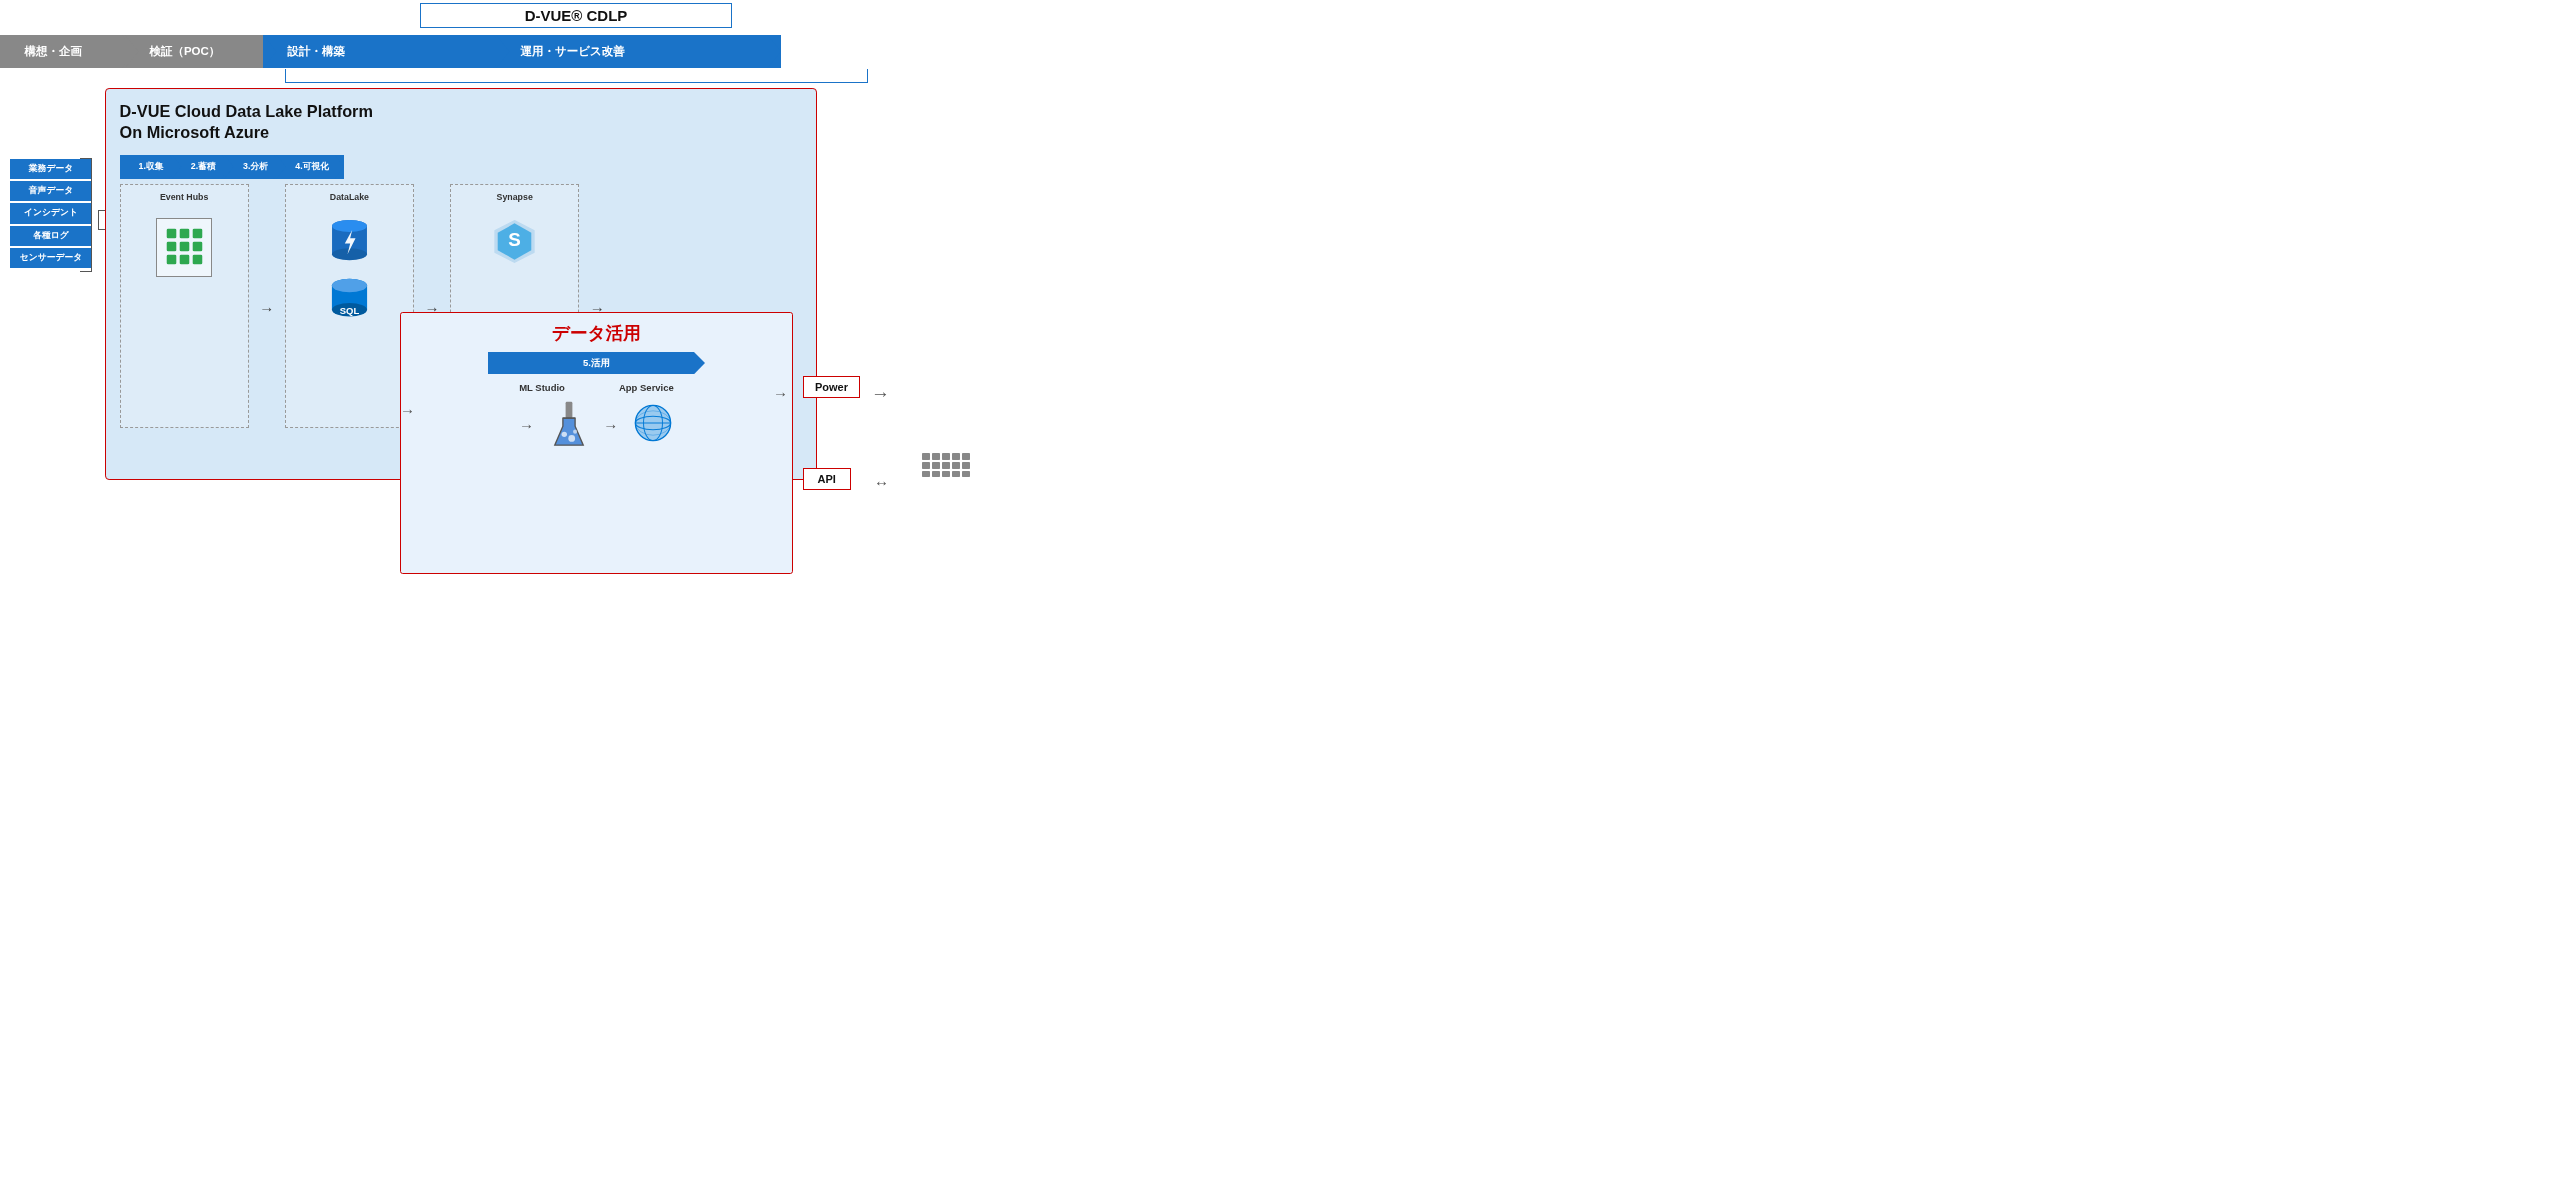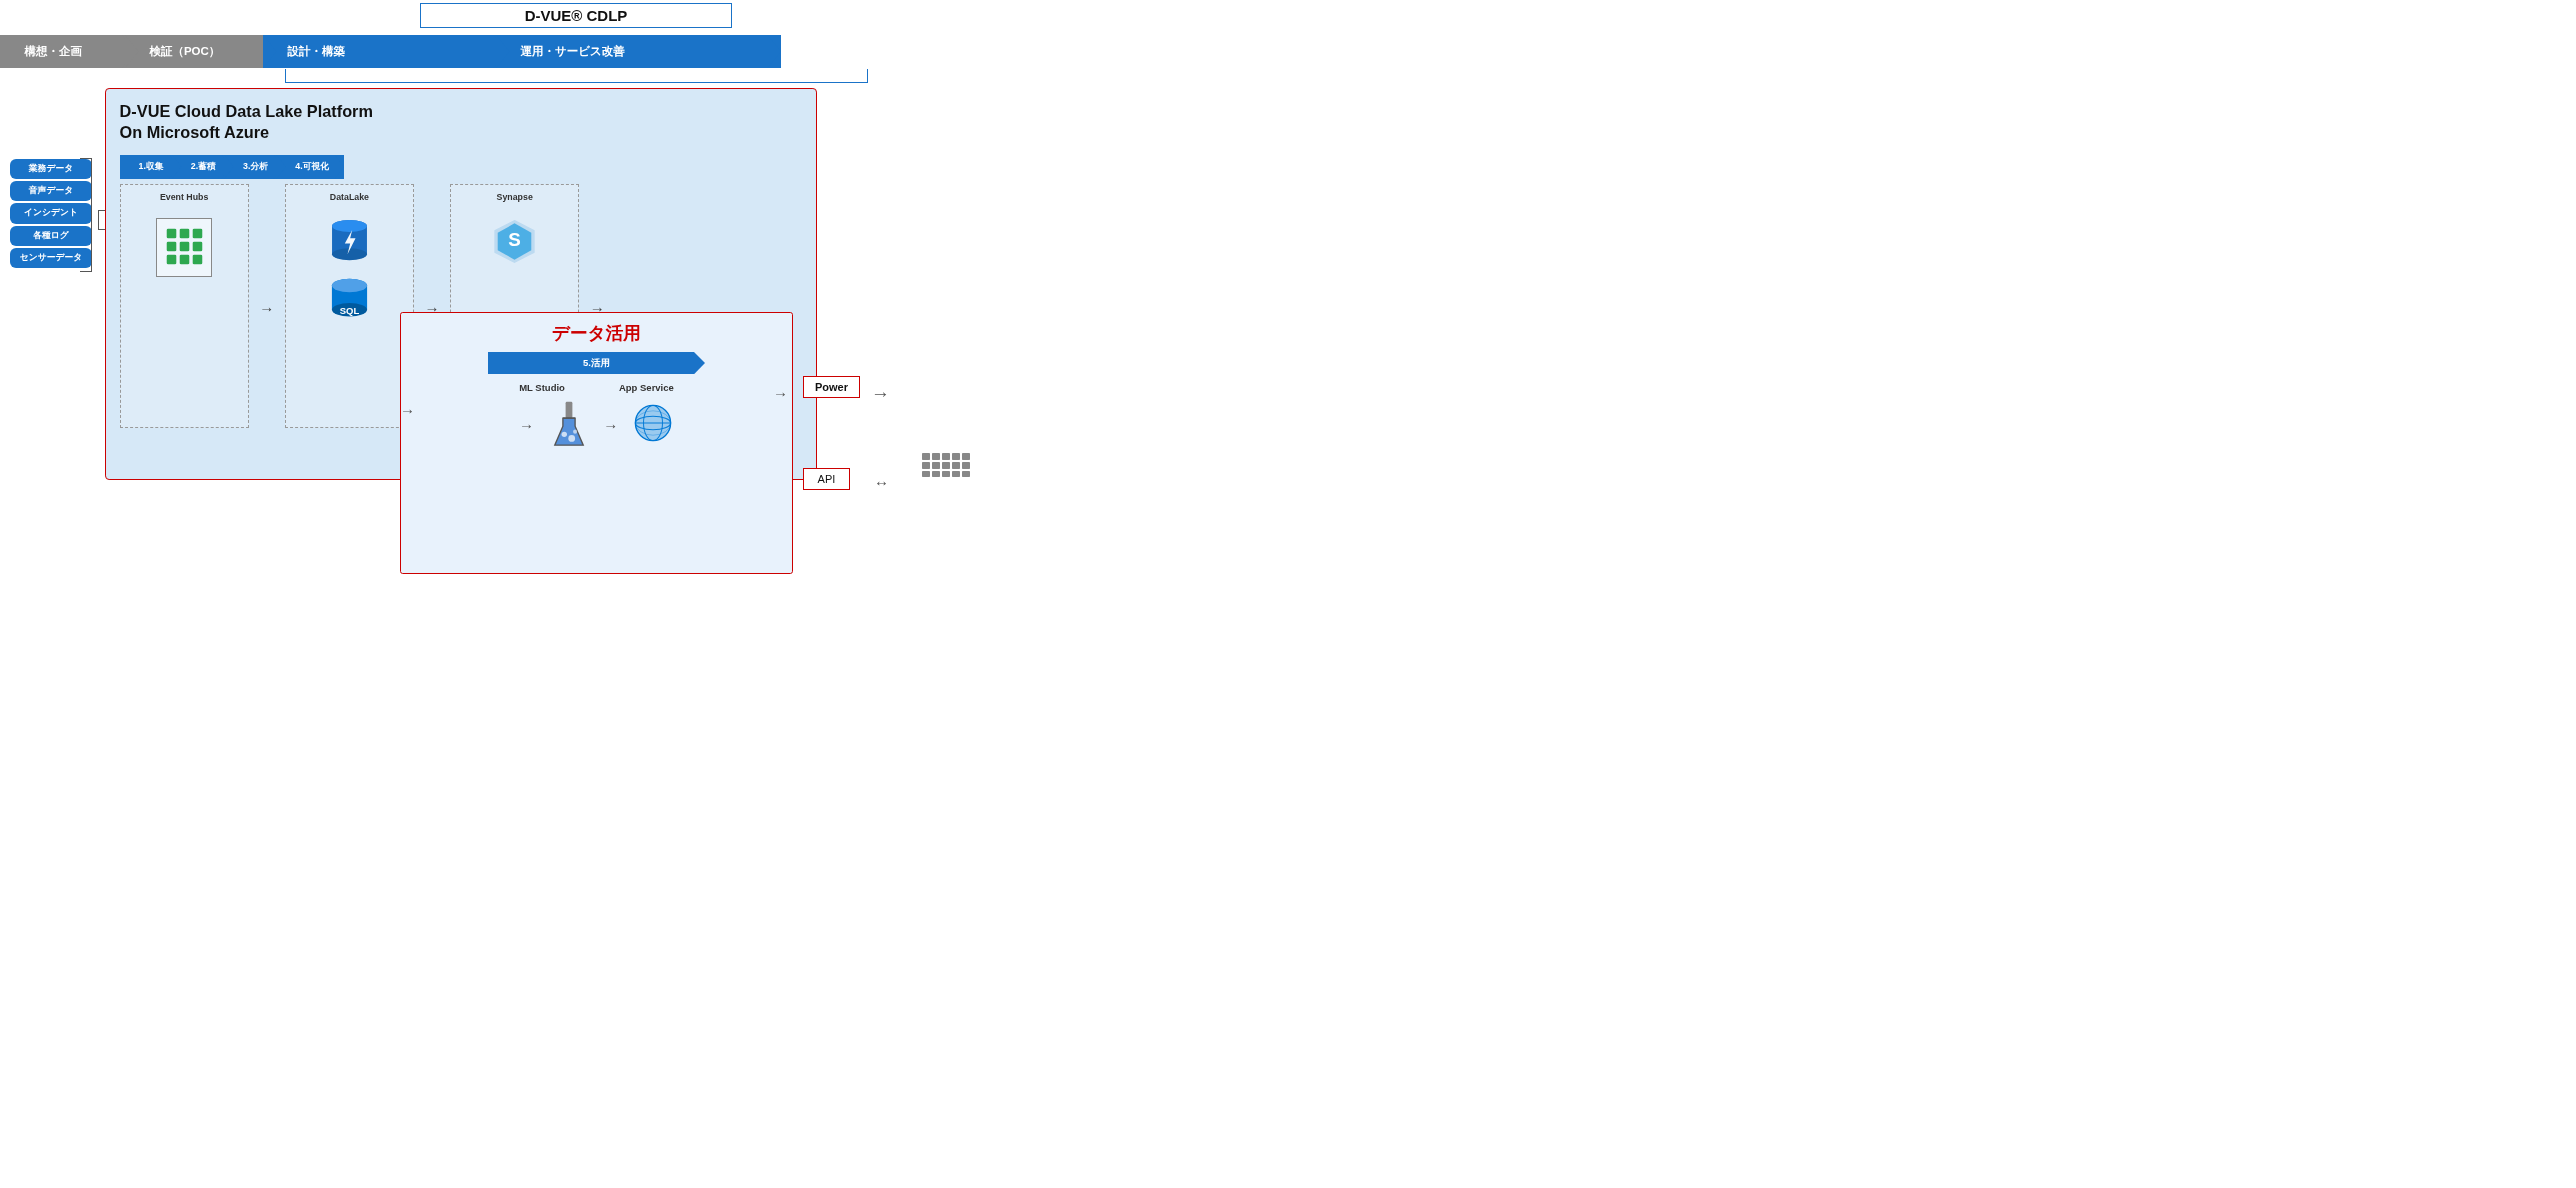--- a/index.html
+++ b/index.html
@@ -183,21 +183,21 @@
       gap: 0;
     }
 
     .data-chip {
       background: #1a73c8;
       color: #fff;
       font-size: 8.8px;
       font-weight: bold;
       padding: 4.1px 9.5px;
       margin-bottom: 2px;
-      border-radius: 6px;
+      border-radius: 0;
       text-align: center;
       min-width: 68px;
     }
 
     .bracket-right {
       position: absolute;
       top: 158px;
       left: 80px;
       width: 12.2px;
       height: 114px;
@@ -285,21 +285,21 @@
 
     
     .api-box {
       position: absolute;
       top: 468px;
       left: 803px;
       background: #fff;
       border: 1.7px solid #cc0000;
       padding: 4.1px 13.6px;
       font-size: 11px;
-      font-weight: normal;
+      font-weight: bold;
       color: #111;
     }
 
     
     .inner-cols {
       display: flex;
       gap: 8px;
       margin-top: 2.7px;
       position: relative;
     }

